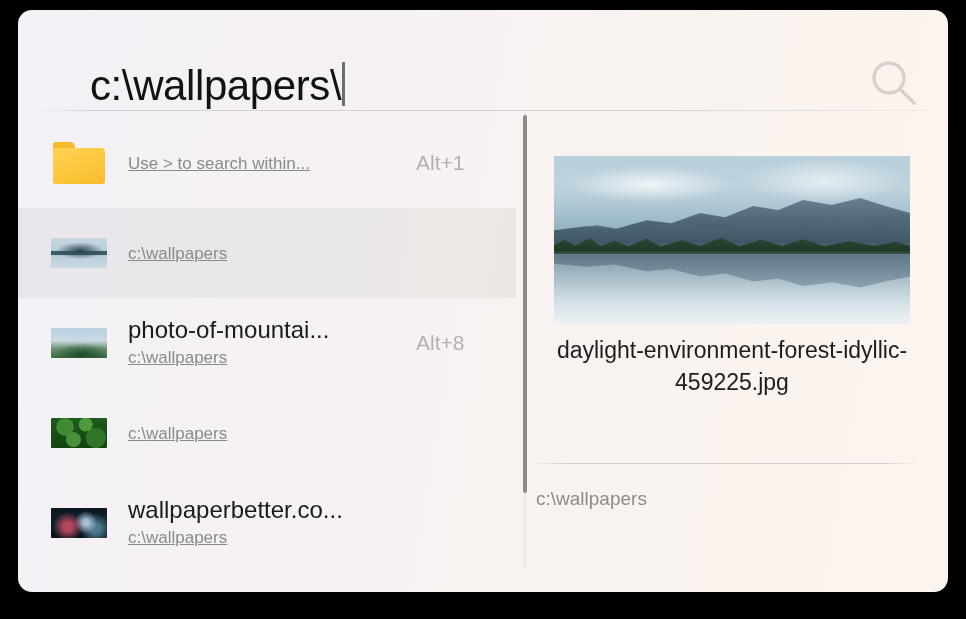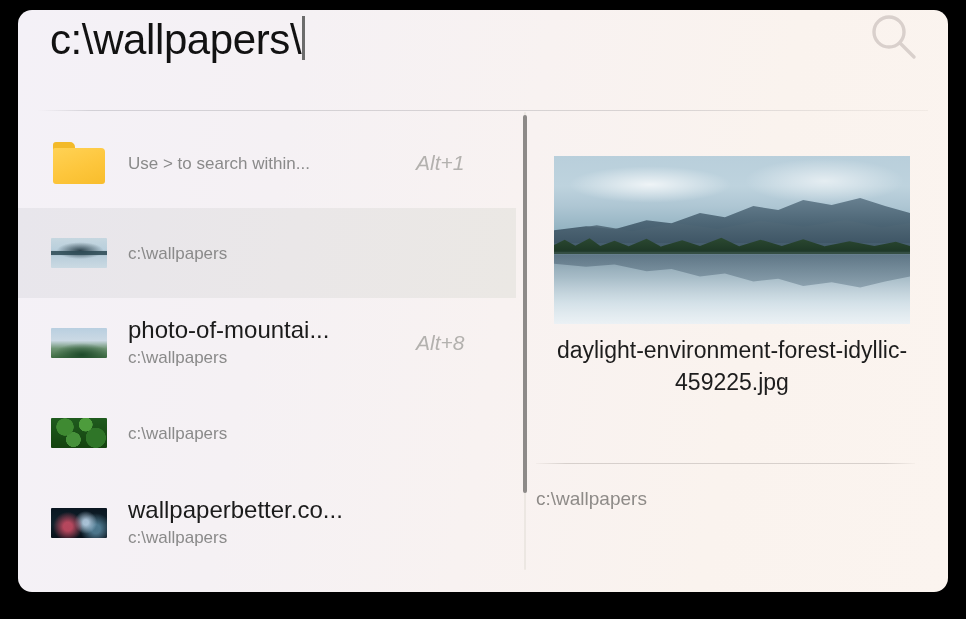--- a/index.html
+++ b/index.html
@@ -27,21 +27,22 @@
         #fbf4ef 100%);
     box-shadow: 0 2px 14px rgba(0,0,0,0.30);
     overflow: hidden;
   }
 
   
   #search-row {
     position: relative;
     height: 100px;
     display: flex;
-    align-items: flex-start;
+    align-items: flex-end;
+    padding-left: 40px;
   }
 
   #search-input-wrap {
     flex: 1;
     padding-left: 32px;
     display: flex;
     align-items: baseline;
     overflow: hidden;
   }
 
@@ -201,29 +202,29 @@
     font-weight: 400;
   }
 
   .row-sub {
     font-size: 17px;
     color: #8a8a8a;
     line-height: 1.35;
     margin-top: 3px;
     white-space: nowrap;
     overflow: hidden;
+    text-decoration: underline;
   }
 
   .row-shortcut {
     width: 110px;
     flex: 0 0 110px;
     font-size: 21px;
     color: #b3b1ae;
     padding-left: 10px;
-    font-style: italic;
   }
 
   
   #list-scrollbar {
     position: absolute;
     top: 0;
     left: 498px;
     width: 18px;
     height: 482px;
   }

